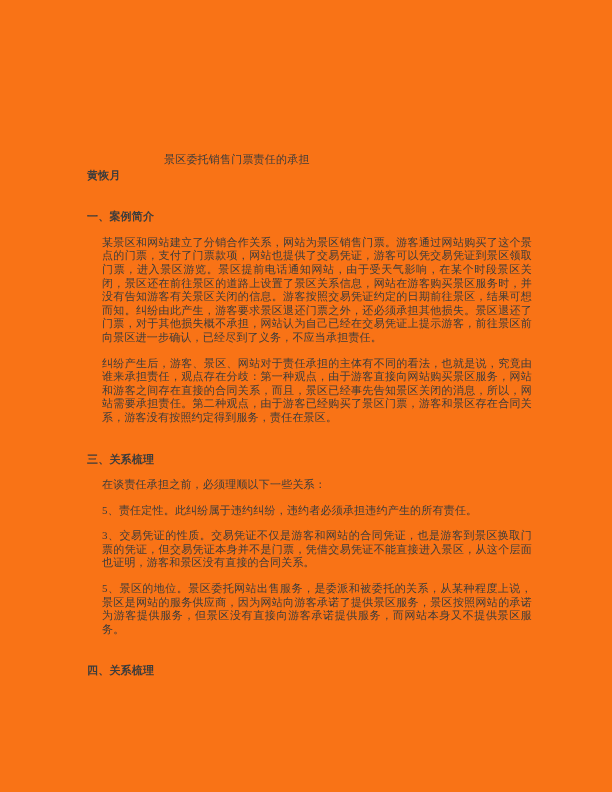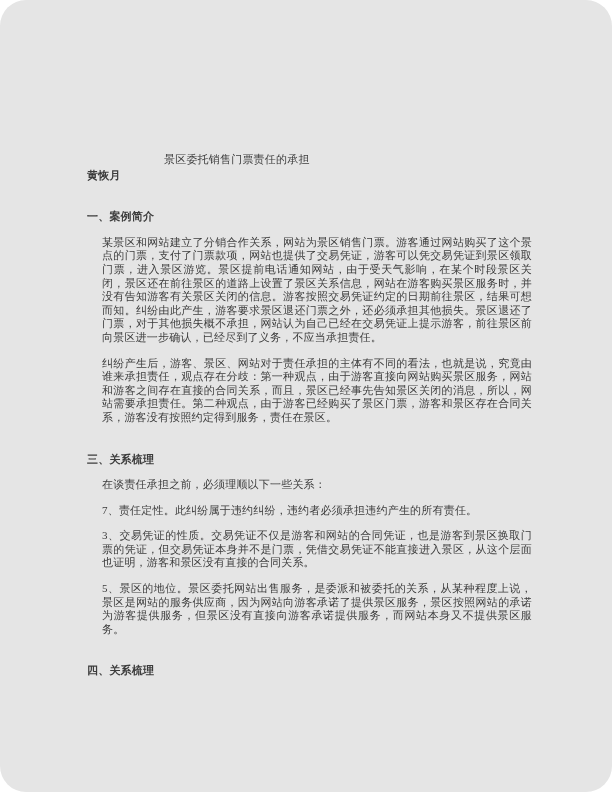--- a/index.html
+++ b/index.html
@@ -9,22 +9,21 @@
   }
   body {
     width: 612px;
     height: 792px;
     position: relative;
     overflow: hidden;
   }
   .page {
     position: absolute;
     inset: 0;
-    background: #e5e5e5;
-    border-radius: 26px;
+    background: #f97316;
   }
   .content {
     position: absolute;
     left: 87px;
     top: 153px;
     width: 445px;
     font-family: "Liberation Serif", "DejaVu Serif", serif;
     font-size: 11px;
     line-height: 13.6px;
     color: #3c3c3c;
@@ -61,20 +60,20 @@
     <div class="doc-title">景区委托销售门票责任的承担</div>
     <div class="author">黄恢月</div>
 
     <div class="section-heading">一、案例简介</div>
     <div class="para">某景区和网站建立了分销合作关系，网站为景区销售门票。游客通过网站购买了这个景点的门票，支付了门票款项，网站也提供了交易凭证，游客可以凭交易凭证到景区领取门票，进入景区游览。景区提前电话通知网站，由于受天气影响，在某个时段景区关闭，景区还在前往景区的道路上设置了景区关系信息，网站在游客购买景区服务时，并没有告知游客有关景区关闭的信息。游客按照交易凭证约定的日期前往景区，结果可想而知。纠纷由此产生，游客要求景区退还门票之外，还必须承担其他损失。景区退还了门票，对于其他损失概不承担，网站认为自己已经在交易凭证上提示游客，前往景区前向景区进一步确认，已经尽到了义务，不应当承担责任。</div>
 
     <div class="para">纠纷产生后，游客、景区、网站对于责任承担的主体有不同的看法，也就是说，究竟由谁来承担责任，观点存在分歧：第一种观点，由于游客直接向网站购买景区服务，网站和游客之间存在直接的合同关系，而且，景区已经事先告知景区关闭的消息，所以，网站需要承担责任。第二种观点，由于游客已经购买了景区门票，游客和景区存在合同关系，游客没有按照约定得到服务，责任在景区。</div>
 
     <div class="section-heading">三、关系梳理</div>
     <div class="para">在谈责任承担之前，必须理顺以下一些关系：</div>
-    <div class="para">7、责任定性。此纠纷属于违约纠纷，违约者必须承担违约产生的所有责任。</div>
+    <div class="para">5、责任定性。此纠纷属于违约纠纷，违约者必须承担违约产生的所有责任。</div>
     <div class="para">3、交易凭证的性质。交易凭证不仅是游客和网站的合同凭证，也是游客到景区换取门票的凭证，但交易凭证本身并不是门票，凭借交易凭证不能直接进入景区，从这个层面也证明，游客和景区没有直接的合同关系。</div>
     <div class="para">5、景区的地位。景区委托网站出售服务，是委派和被委托的关系，从某种程度上说，景区是网站的服务供应商，因为网站向游客承诺了提供景区服务，景区按照网站的承诺为游客提供服务，但景区没有直接向游客承诺提供服务，而网站本身又不提供景区服务。</div>
 
     <div class="section-heading">四、关系梳理</div>
 
   </div>
 </div>
 
 </body></html>

